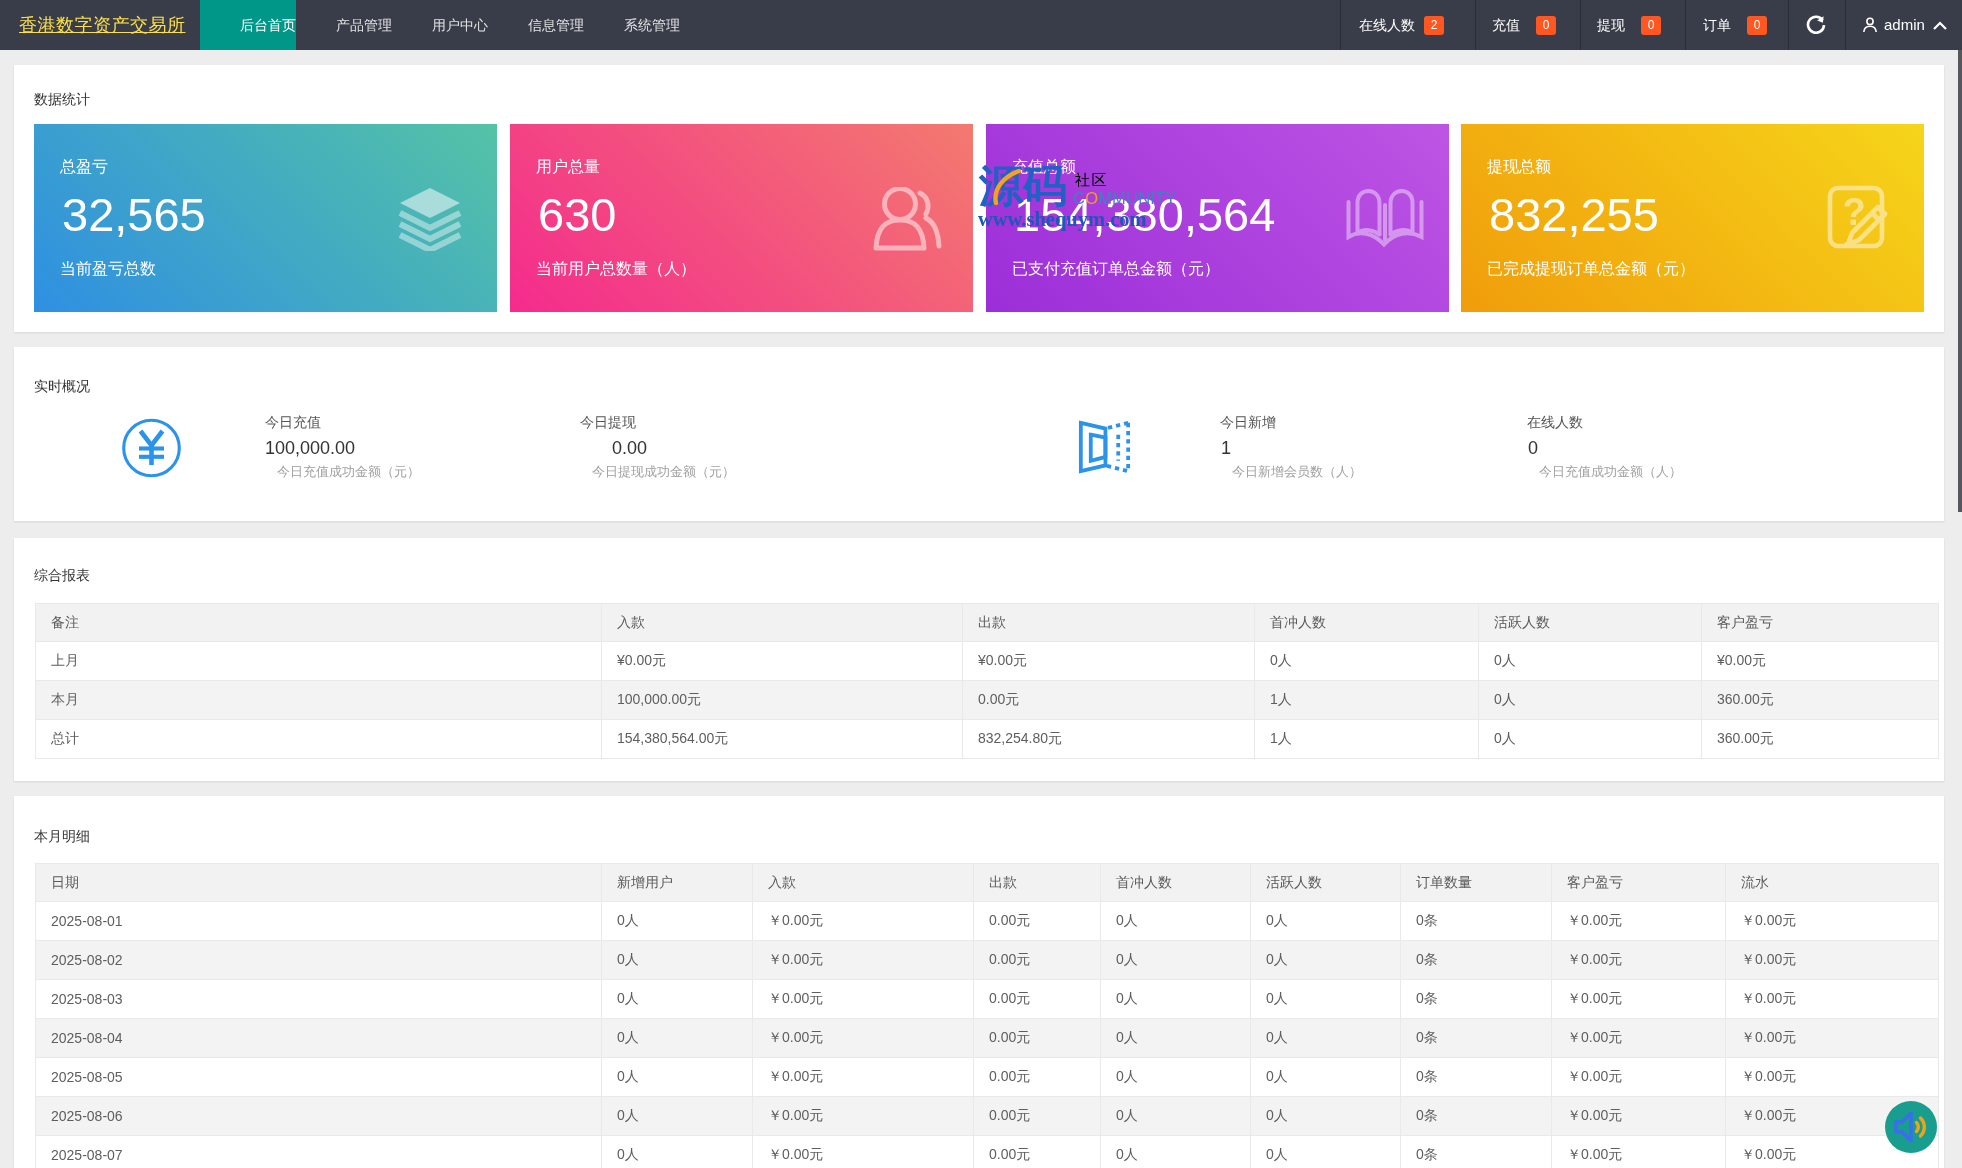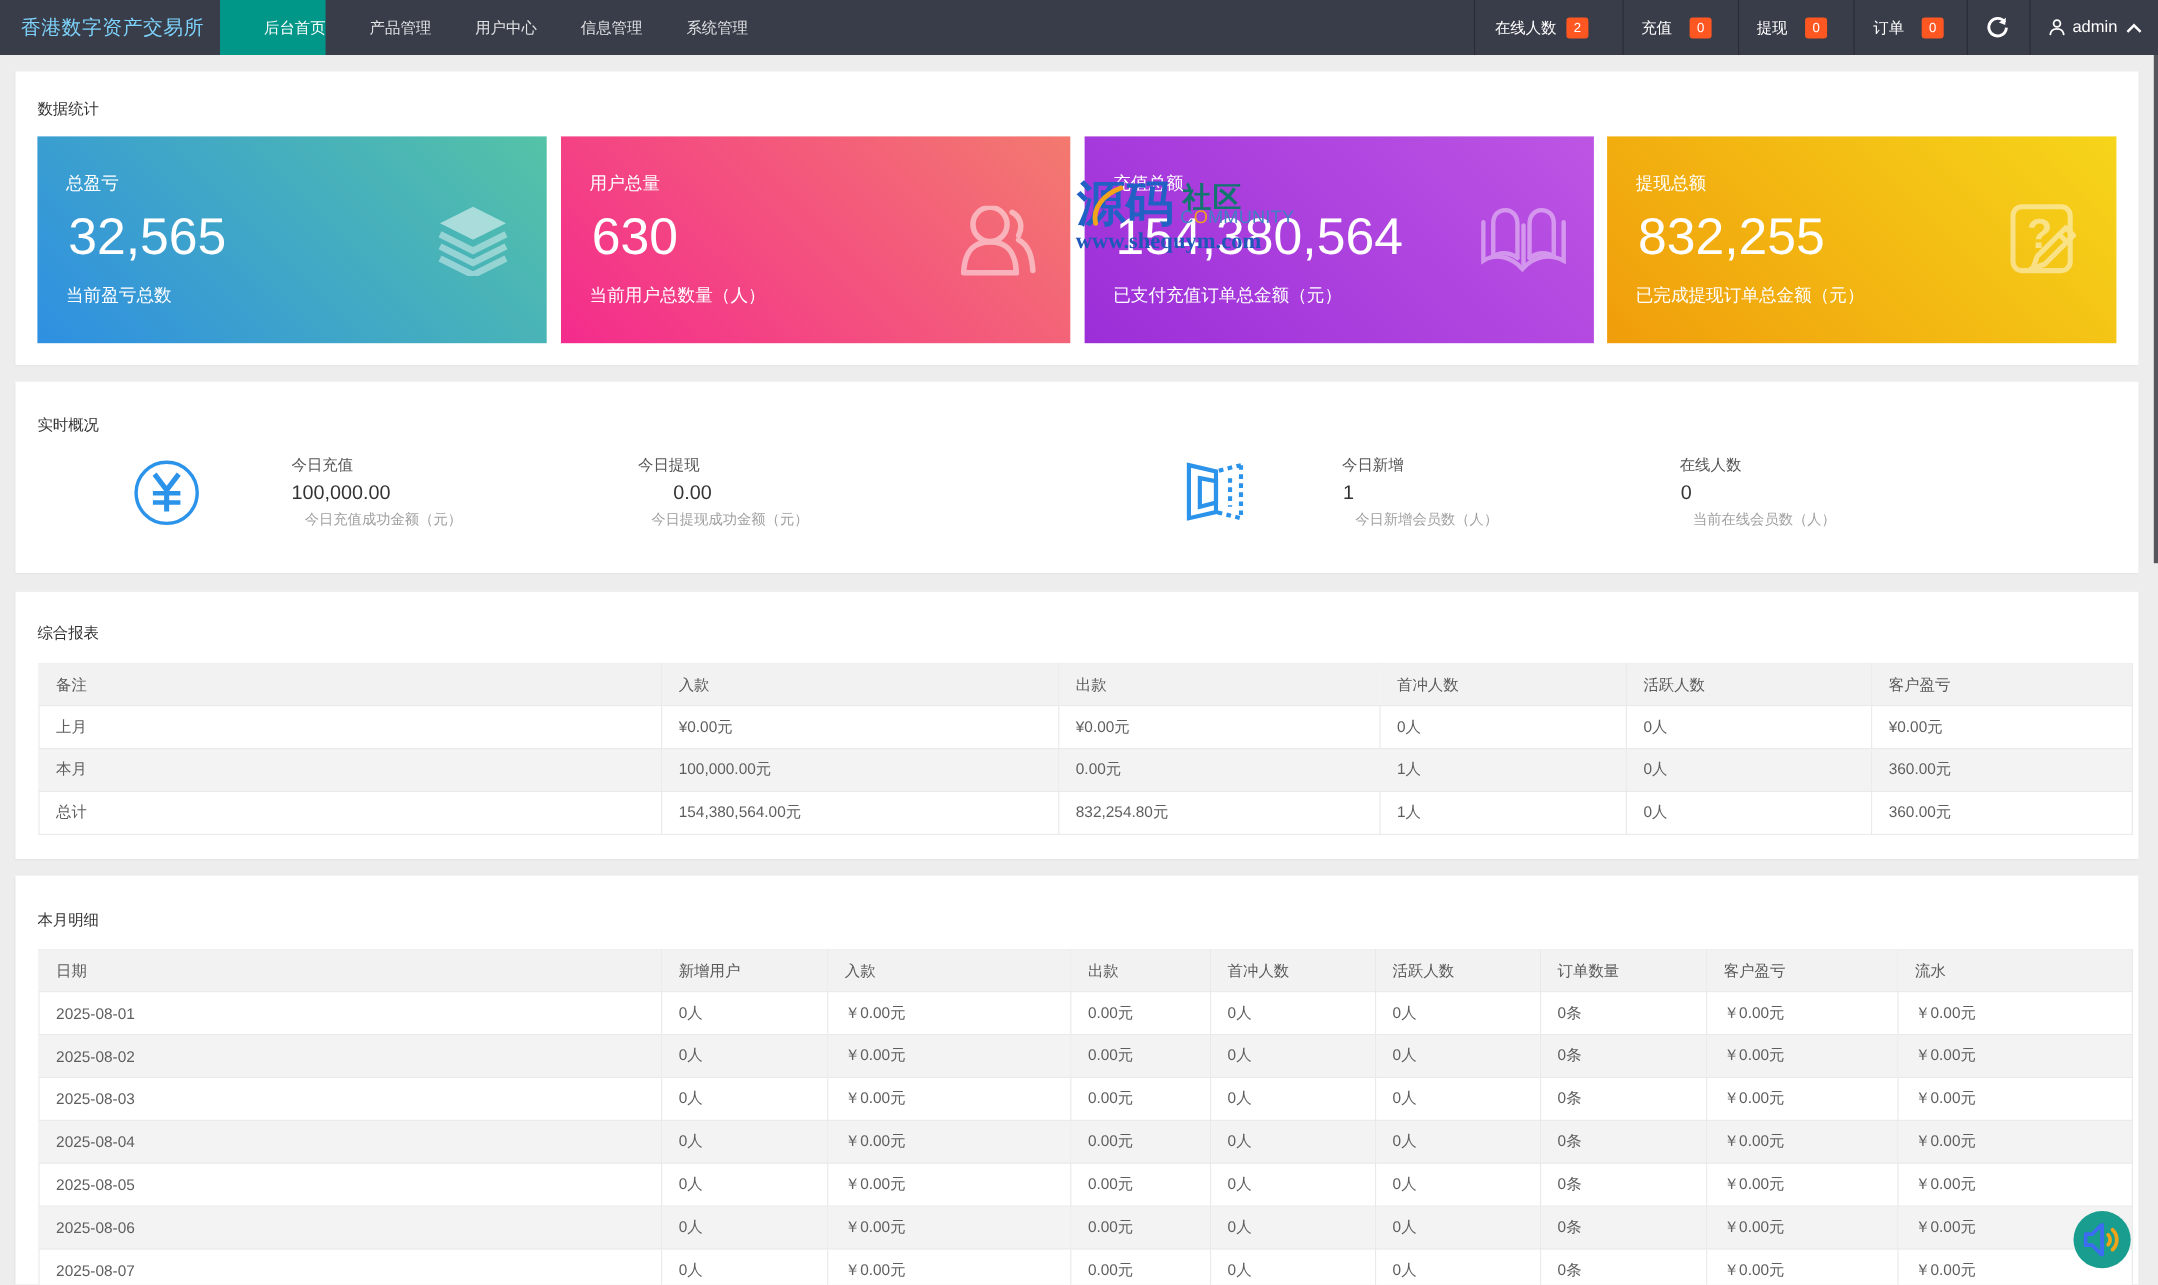--- a/index.html
+++ b/index.html
@@ -1,21 +1,21 @@
 <!DOCTYPE html>
 <html lang="zh"><head>
 <meta charset="utf-8">
 <title>香港数字资产交易所</title>
 <style>
 * { margin:0; padding:0; box-sizing:border-box; }
 html,body { width:1962px; height:1168px; overflow:hidden; }
 body { background:#ededed; font-family:"Liberation Sans", sans-serif; position:relative; }
 
 .nav { position:absolute; left:0; top:0; width:1962px; height:50px; background:#393d49; }
-.logo { position:absolute; left:19px; top:0; height:50px; line-height:50px; font-size:18px; color:#7dd3fc; letter-spacing:0.5px; }
+.logo { position:absolute; left:19px; top:0; height:50px; line-height:50px; font-size:18px; color:#fde047; letter-spacing:0.5px;text-decoration:underline; }
 .menu { position:absolute; left:200px; top:0; height:50px; }
 .menu .mi { float:left; width:96px; height:50px; line-height:50px; text-align:right; color:rgba(255,255,255,.85); font-size:14px; }
 .menu .mi.on { background:#009688; color:#fff; }
 .sep { position:absolute; top:0; width:1px; height:50px; background:rgba(0,0,0,.28); }
 .ntxt { position:absolute; top:0; line-height:50px; color:#fff; font-size:14px; }
 .badge { position:absolute; top:16px; width:20px; height:19px; line-height:19px; text-align:center; background:#ff5722; color:#fff; font-size:12px; border-radius:3px; }
 
 .panel { position:absolute; left:14px; width:1930px; background:#fff; box-shadow:0 1px 2px rgba(0,0,0,.1); }
 .ptitle { position:absolute; left:20px; font-size:14px; color:#333; }
 
@@ -169,21 +169,21 @@
   <g fill="none" stroke="#2b93ea" stroke-width="4" stroke-dasharray="4.5 4.2">
     <path d="M53 2.5 L29 8.5 M53 2.5 L53 53.5 L29 47.5"></path>
     <path d="M42.5 15 L42.5 42.5"></path>
   </g>
 </svg>
 <div class="rt-lab" style="left:1220px;top:414px">今日新增</div>
 <div class="rt-val" style="left:1221px;top:438px">1</div>
 <div class="rt-sub" style="left:1220px;top:463px">今日新增会员数（人）</div>
 <div class="rt-lab" style="left:1527px;top:414px">在线人数</div>
 <div class="rt-val" style="left:1528px;top:438px">0</div>
-<div class="rt-sub" style="left:1527px;top:463px">当前在线会员数（人）</div>
+<div class="rt-sub" style="left:1527px;top:463px">今日充值成功金额（人）</div>
 
 <div class="panel" style="top:538px;height:243px">
   <div class="ptitle" style="top:29px">综合报表</div>
 </div>
 <table class="tb" style="top:603px;width:1903px">
   <colgroup>
       <col style="width:566px">
       <col style="width:361px">
       <col style="width:292px">
       <col style="width:224px">
@@ -341,16 +341,16 @@
   <path d="M22.5 10.5 A 6.5 6.5 0 0 1 22.5 19.5" fill="none" stroke="#efa318" stroke-width="3.4" stroke-linecap="round"></path>
   <path d="M26.5 6 A 12.5 12.5 0 0 1 26.5 24" fill="none" stroke="#efa318" stroke-width="3.4" stroke-linecap="round"></path>
 </svg>
 </div>
 
 <div class="wm" style="left:977px;top:160px;width:220px;height:80px">
   <div style="position:absolute;left:2px;top:4px;font-size:44px;line-height:44px;font-weight:bold;color:#2161c4;letter-spacing:0px">源码</div>
   <svg style="position:absolute;left:13px;top:8px" width="34" height="40" viewBox="0 0 34 40">
       <path d="M29 3 C13 9 3 21 6 35" fill="none" stroke="#f2a41c" stroke-width="4.4" stroke-linecap="round"></path>
     </svg>
-  <div style="position:absolute;left:98px;top:8px;font-size:26px;line-height:23px;font-weight:bold;color:#0f766e;letter-spacing:1.5px">社区</div>
+  <div style="position:absolute;left:98px;top:8px;font-size:15px;line-height:23px;font-weight:normal;color:#000000;letter-spacing:1.5px">社区</div>
   <div style="position:absolute;left:96px;top:30px;font-size:16.5px;line-height:16.5px;color:#3f80c4;letter-spacing:0.2px">C<span style="color:#f0a01c">O</span>MMUNITY</div>
   <div style="position:absolute;left:1px;top:49px;font-size:20.5px;line-height:20.5px;font-weight:bold;color:#1d57b8;font-family:'Liberation Serif',serif">www.shequym.com</div>
 </div>
 
 </body></html>

